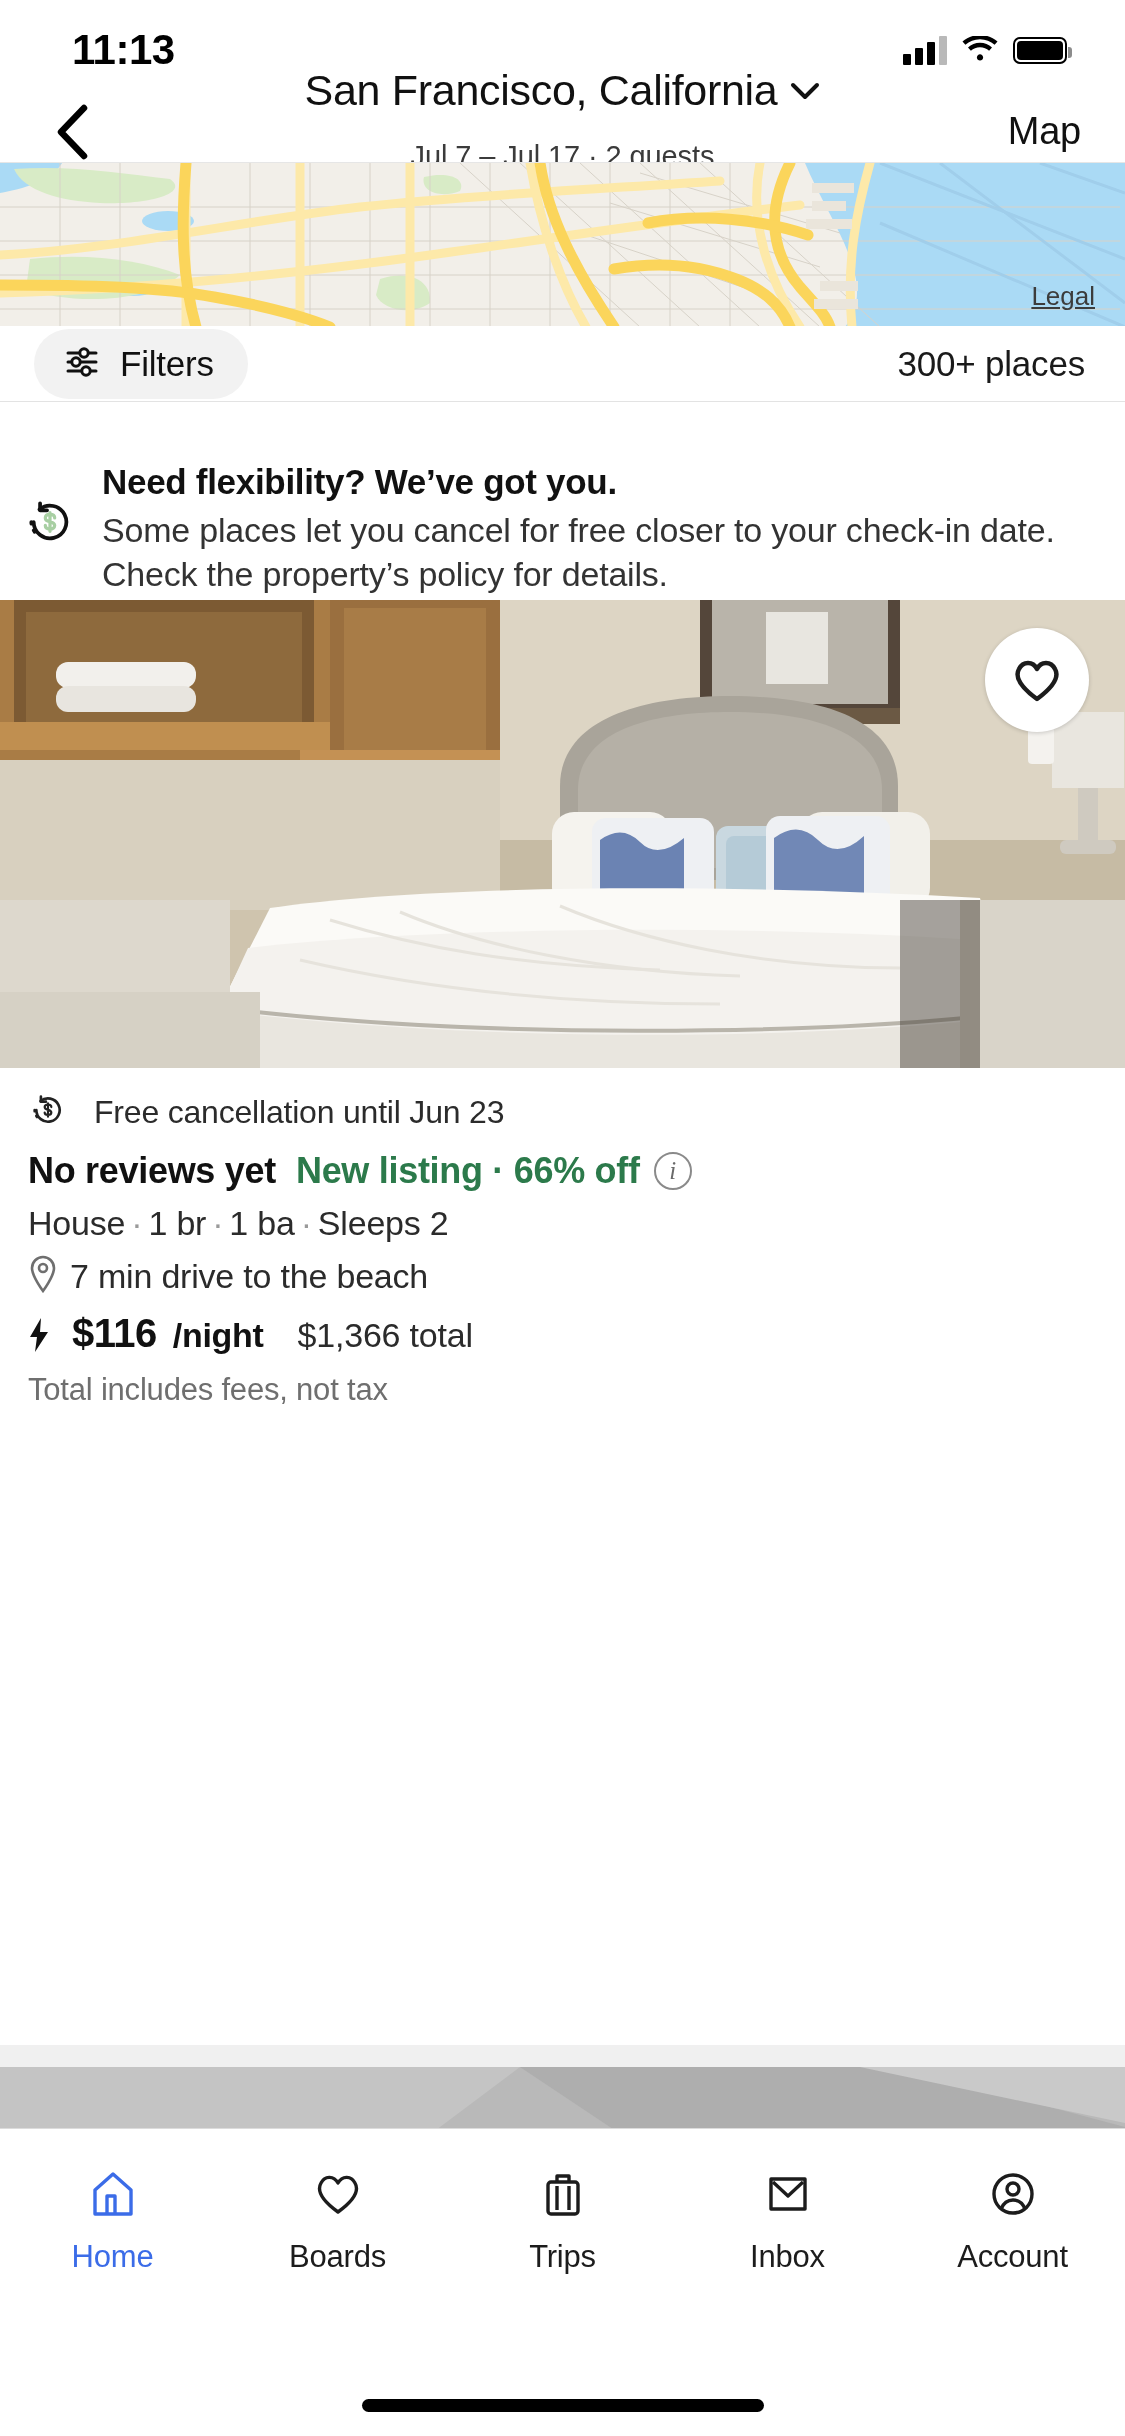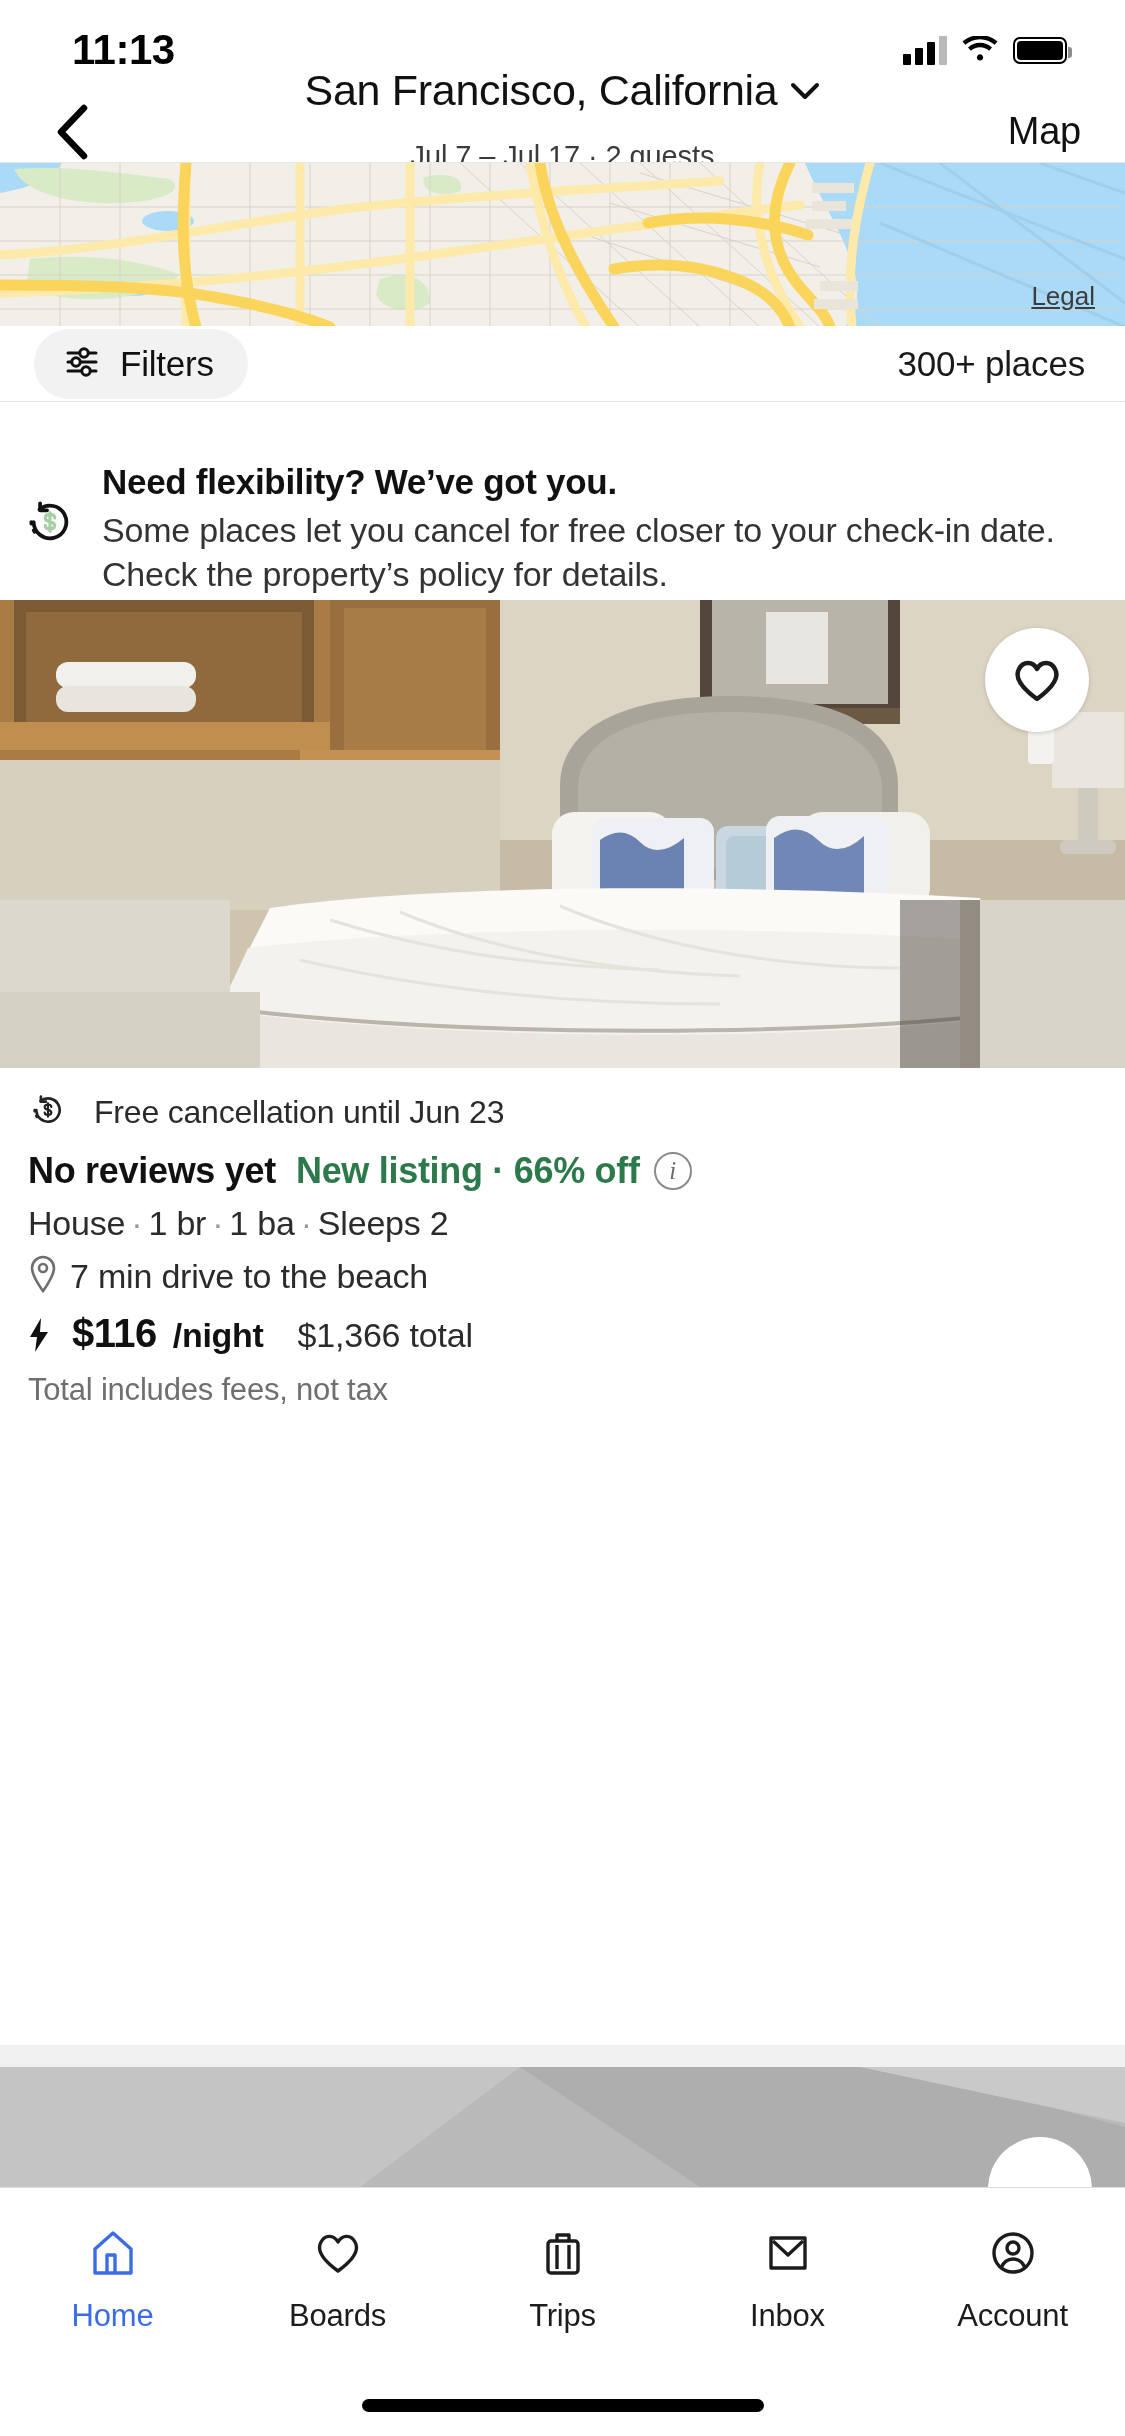--- a/index.html
+++ b/index.html
@@ -130,21 +130,21 @@
   .fees-note { font-size: 31px; color: #6f6f6f; letter-spacing: -0.2px; }
 
   .card-gap { position: absolute; top: 2045px; left: 0; width: 1125px; height: 22px; background: #f0f0f0; }
   .next-photo {
     position: absolute; top: 2067px; left: 0; width: 1125px; height: 120px;
     overflow: hidden; background: #bdbdbd;
   }
 
   
   .tabbar {
-    position: absolute; bottom: 0; left: 0; width: 1125px; height: 249px;
+    position: absolute; bottom: 0; left: 0; width: 1125px; height: 308px;
     background: #fff; border-top: 1px solid #dcdcdc;
     display: flex; align-items: flex-start; padding-top: 36px;
   }
   .tab { flex: 1; display: flex; flex-direction: column; align-items: center; gap: 16px; }
   .tab .ico { height: 58px; display: flex; align-items: center; justify-content: center; }
   .tab .lbl { font-size: 31px; color: #1c1c1c; letter-spacing: -0.2px; }
   .tab.active .lbl { color: #3b6ce8; }
   .home-indicator {
     position: absolute; bottom: 24px; left: 50%; transform: translateX(-50%);
     width: 402px; height: 13px; background: #000; border-radius: 7px;

